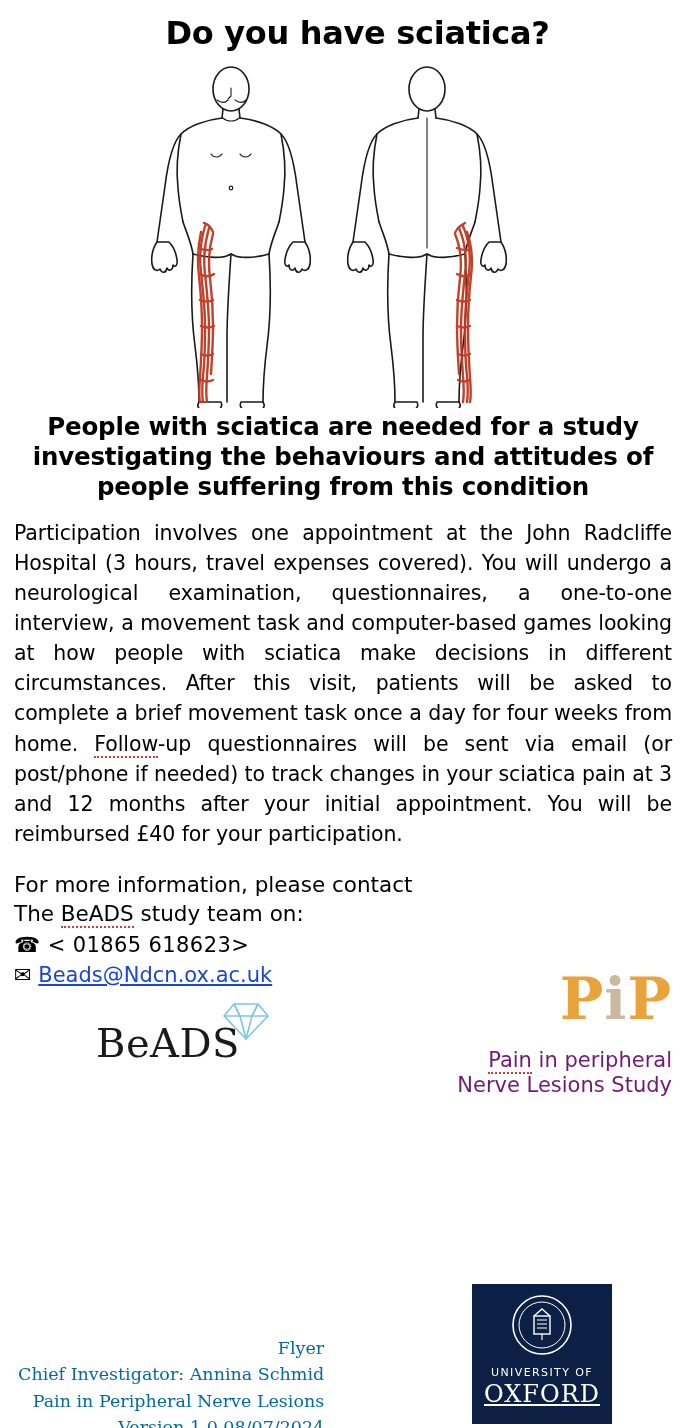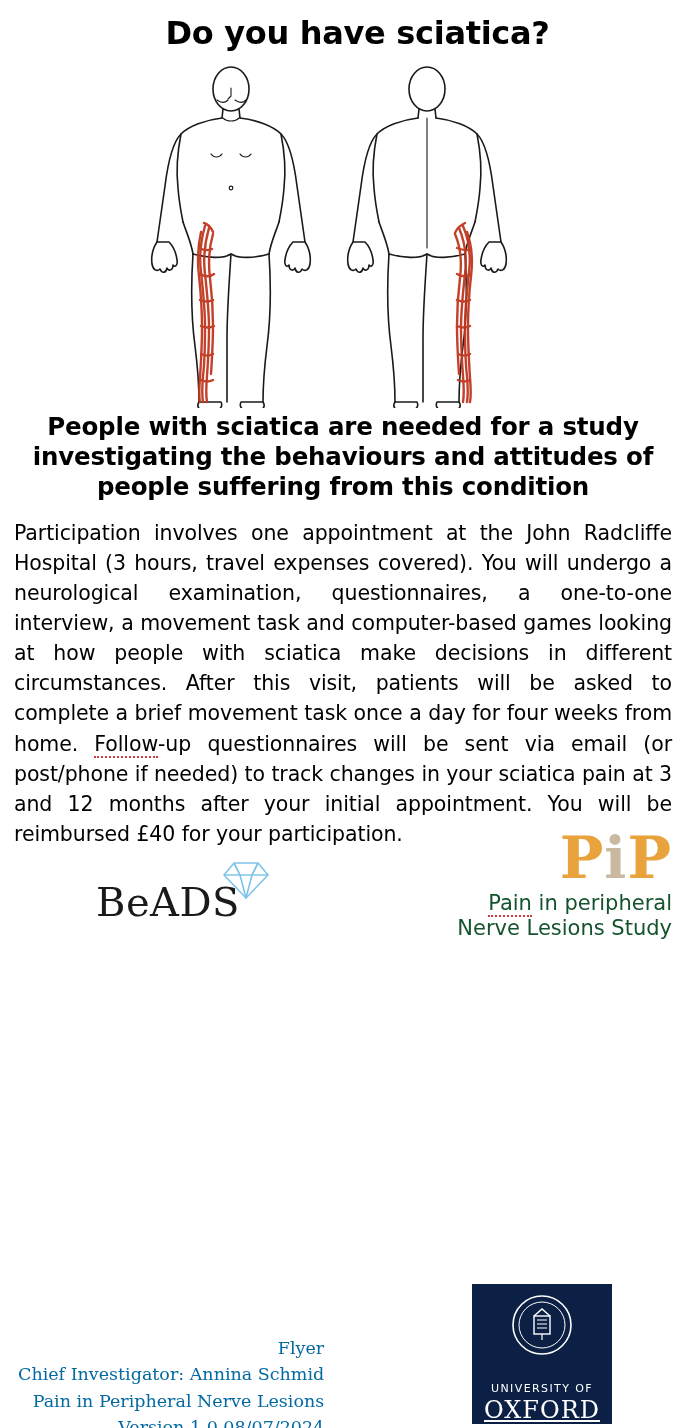--- a/index.html
+++ b/index.html
@@ -111,22 +111,22 @@
     font-size: 58px;
     font-weight: bold;
     letter-spacing: 1px;
     line-height: 1;
   }
   .pip-p { color: #e8a33d; }
   .pip-i { color: #c8b9a0; }
   .pip-sub {
     font-size: 21px;
     line-height: 1.2;
-    margin-top: 4px;
-    color: #14532d;
+    margin-top: 20px;
+    color: #701a75;
   }
   .pip-sub .wavy {
     border-bottom: 2px dotted #d23b3b;
   }
   .footer {
     position: absolute;
     left: 18px;
     bottom: 2px;
     font-family: "DejaVu Serif", serif;
     font-size: 17.5px;
@@ -144,21 +144,21 @@
     color: #ffffff;
     text-align: center;
     font-family: "DejaVu Serif", serif;
   }
   .oxford-badge .crest {
     margin-top: 10px;
   }
   .oxford-badge .uni-line {
     font-size: 11px;
     letter-spacing: 1.4px;
-    margin-top: 22px;
+    margin-top: 6px;
     font-family: "DejaVu Sans", sans-serif;
   }
   .oxford-badge .ox-line {
     font-size: 24px;
     letter-spacing: 1px;
     margin-top: 1px;
     text-decoration: underline;
   }
 </style>
 </head>
@@ -244,20 +244,32 @@
       </g>
     </svg>
   </div>
 
   <h2 class="subhead">People with sciatica are needed for a study investigating the behaviours and attitudes of people suffering from this condition</h2>
 
   <p class="body-text">
     <span>Participation involves one appointment at the John Radcliffe Hospital (3 hours, travel expenses covered). You will undergo a neurological examination, questionnaires, a one-to-one interview, a movement task and computer-based games looking at how people with sciatica make decisions in different circumstances. After this visit, patients will be asked to complete a brief movement task once a day for four weeks from home. </span><span class="spell-underline">Follow</span><span>-up questionnaires will be sent via email (or post/phone if needed) to track changes in your sciatica pain at 3 and 12 months after your initial appointment. You will be reimbursed £40 for your participation.</span>
   </p>
 
+  <div class="contact-block">
+    <div>For more information, please contact</div>
+    <div class="contact-line2"><span>The </span><span class="beads-word">BeADS</span><span> study team on:</span></div>
+    <div class="phone-line">
+      <span>☎</span>
+      <span>&lt; 01865 618623&gt;</span>
+    </div>
+    <div class="email-line">
+      <span>✉</span>
+      <span class="email-link">Beads@Ndcn.ox.ac.uk</span>
+    </div>
+  </div>
 
   <div class="logos-row">
     <div class="beads-logo">BeADS</div>
     <svg class="diamond" viewBox="0 0 48 42">
       <g fill="none" stroke="#7fc4e8" stroke-width="1.6" stroke-linejoin="round">
         <path d="M12 4 L36 4 L46 16 L24 39 L2 16 Z"></path>
         <path d="M2 16 L46 16"></path>
         <path d="M12 4 L18 16 L24 39 L30 16 L36 4"></path>
         <path d="M18 16 L12 4 M30 16 L36 4"></path>
       </g>

